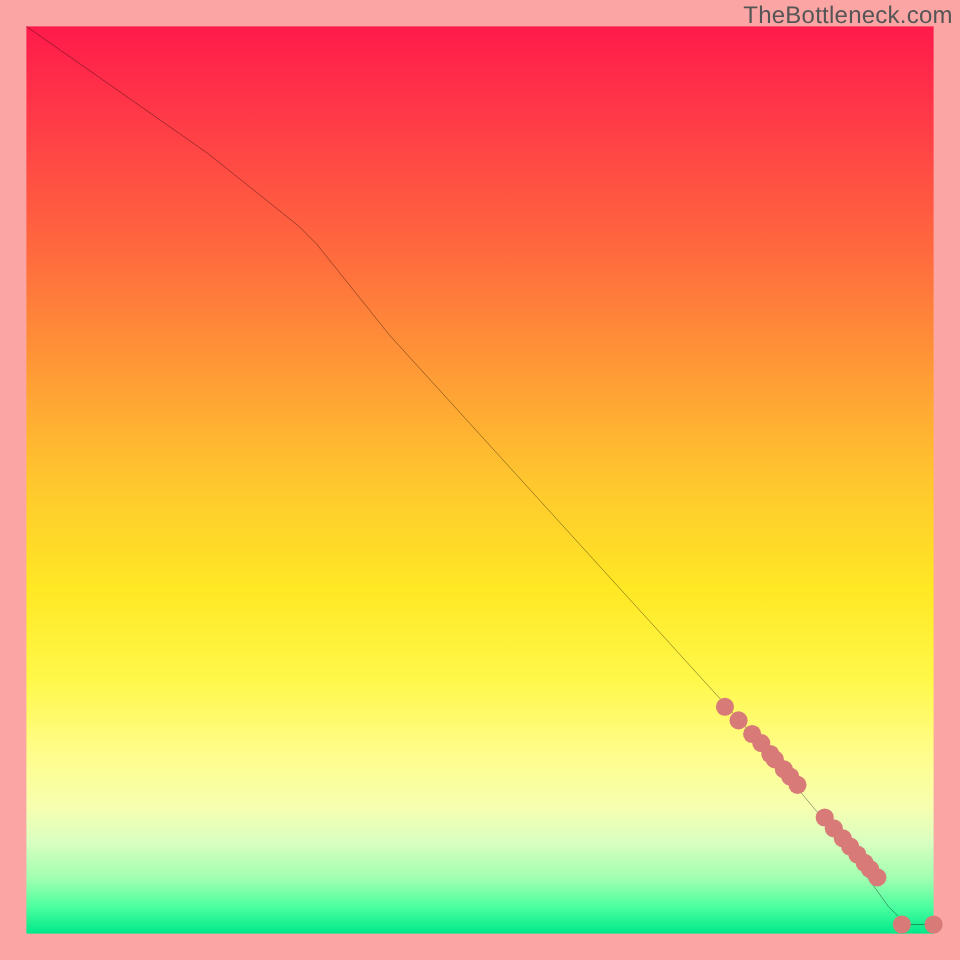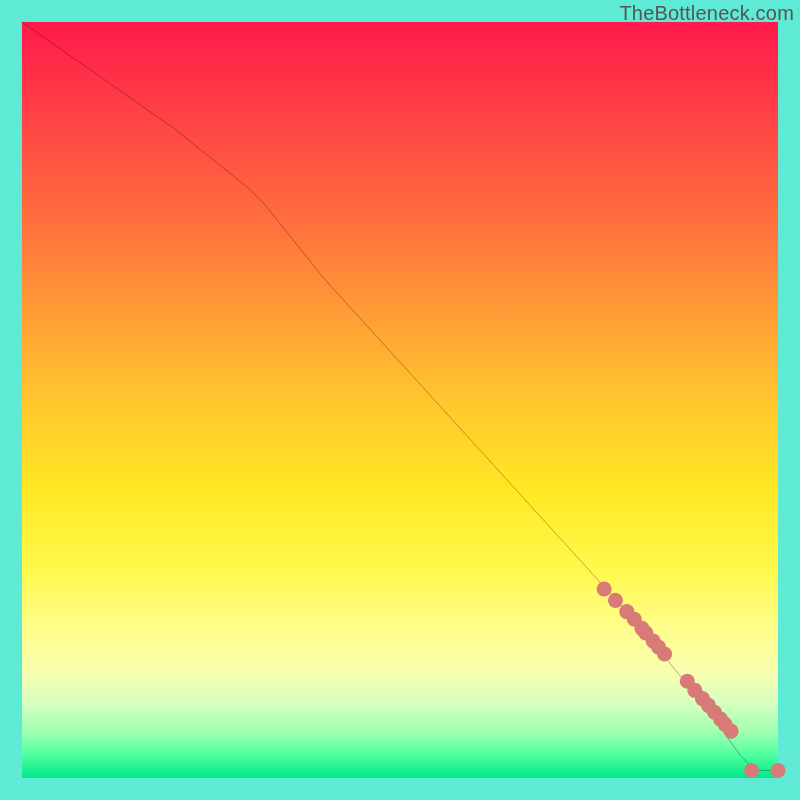--- a/index.html
+++ b/index.html
@@ -8,21 +8,21 @@
     width: 800px;
     height: 800px;
     background: #000;
     overflow: hidden;
     font-family: Arial, Helvetica, sans-serif;
   }
   .frame {
     position: absolute;
     left: 0; top: 0;
     width: 800px; height: 800px;
-    background: #5eead4;
+    background: #fca5a5;
   }
   .plot {
     position: absolute;
     left: 22px;
     top: 22px;
     width: 756px;
     height: 756px;
     
     background: linear-gradient(to bottom,
       #ff1a4b 0%,

